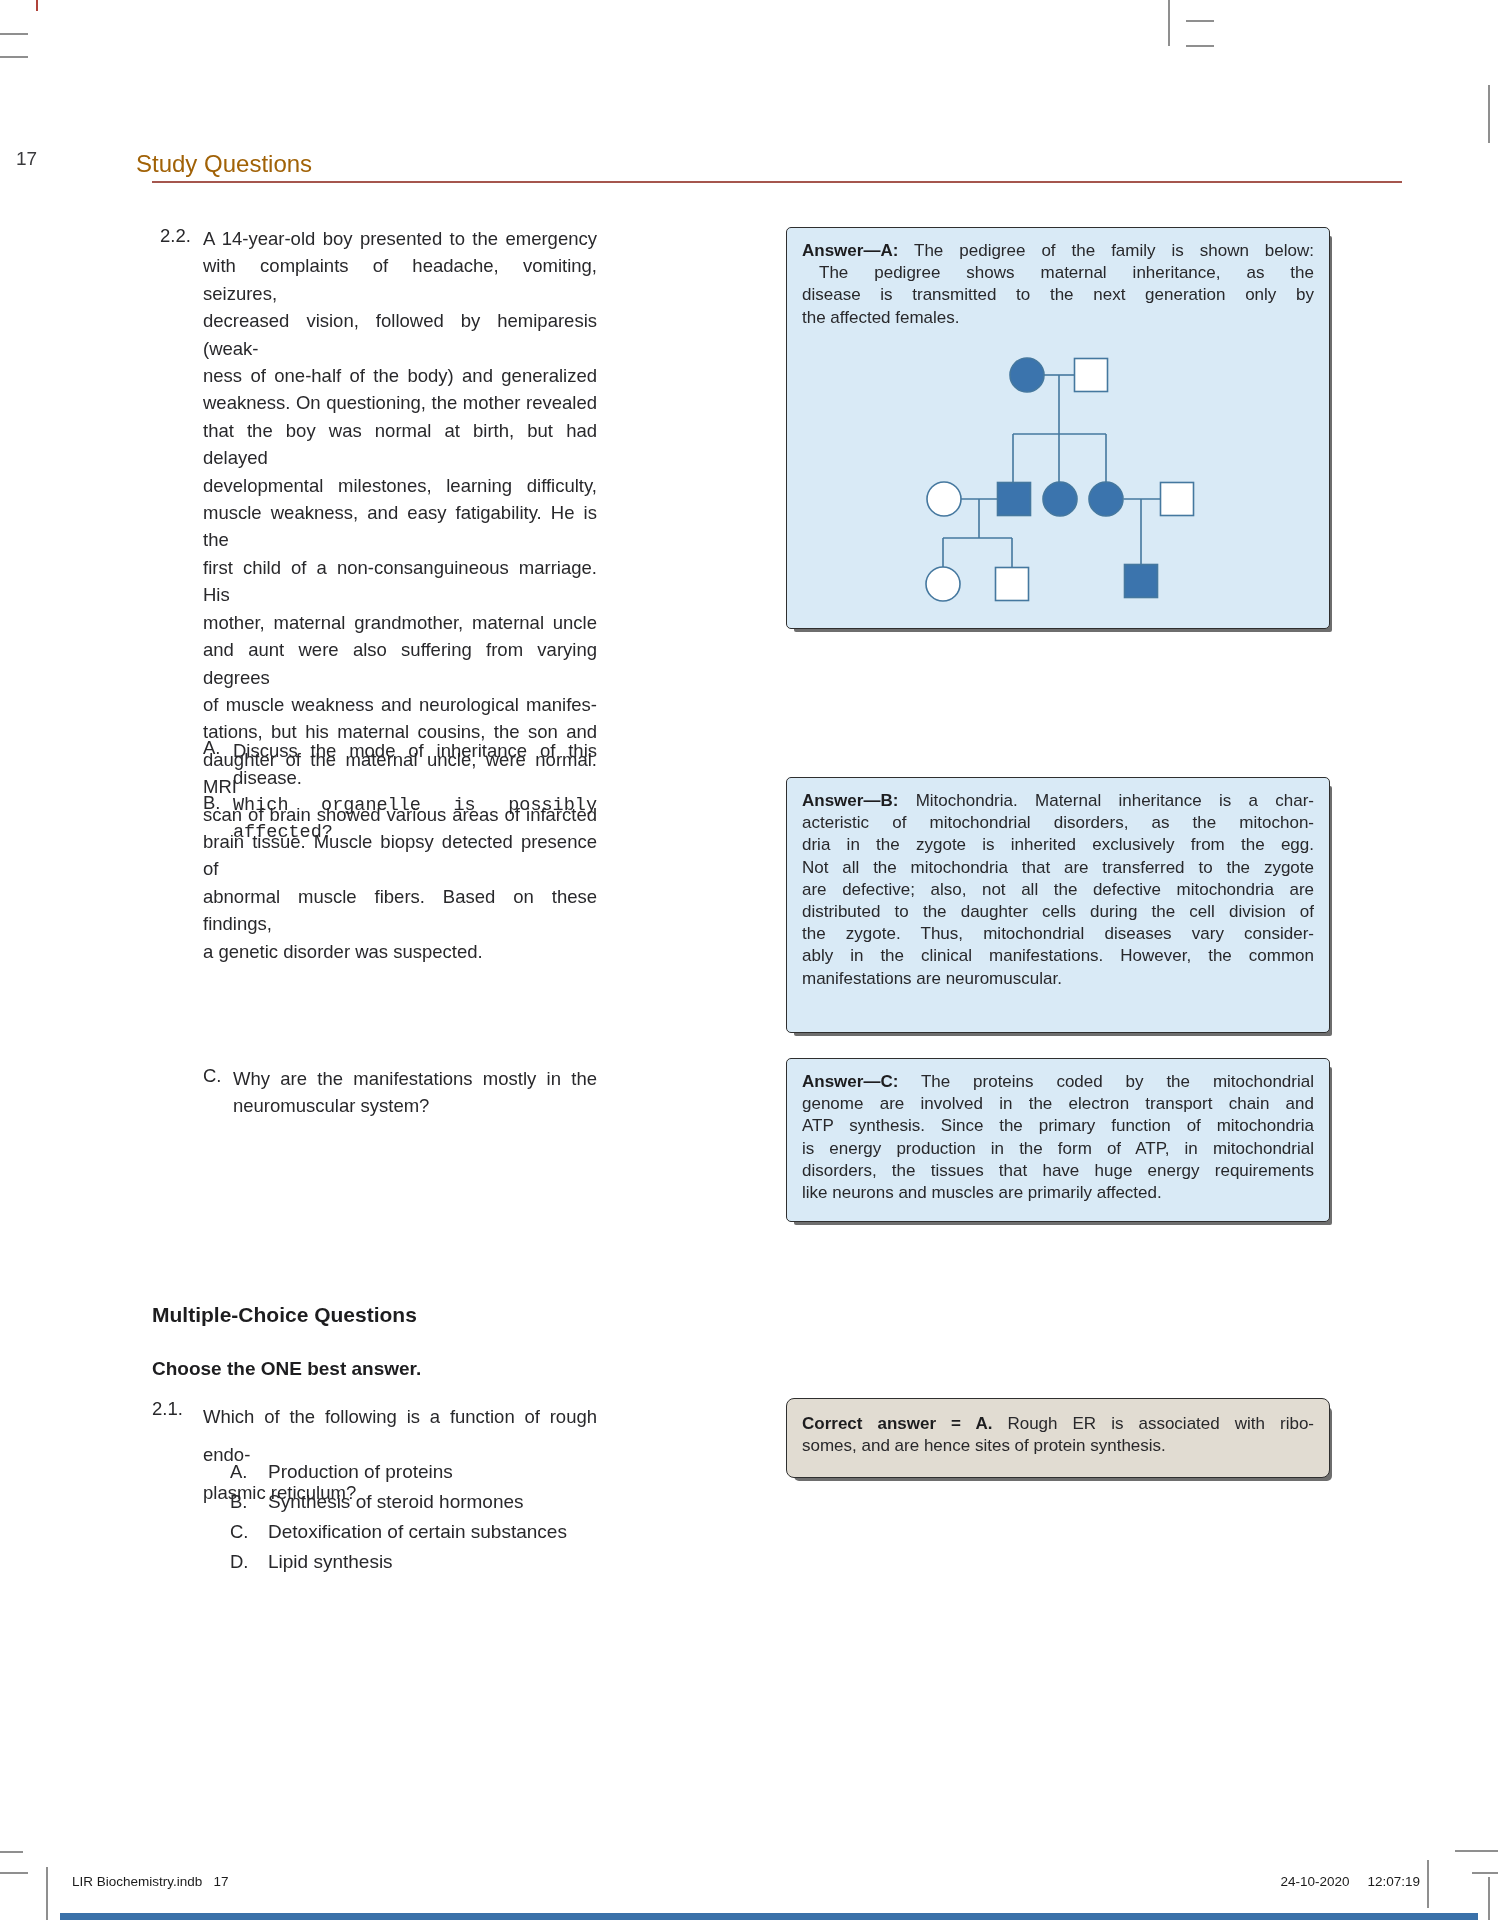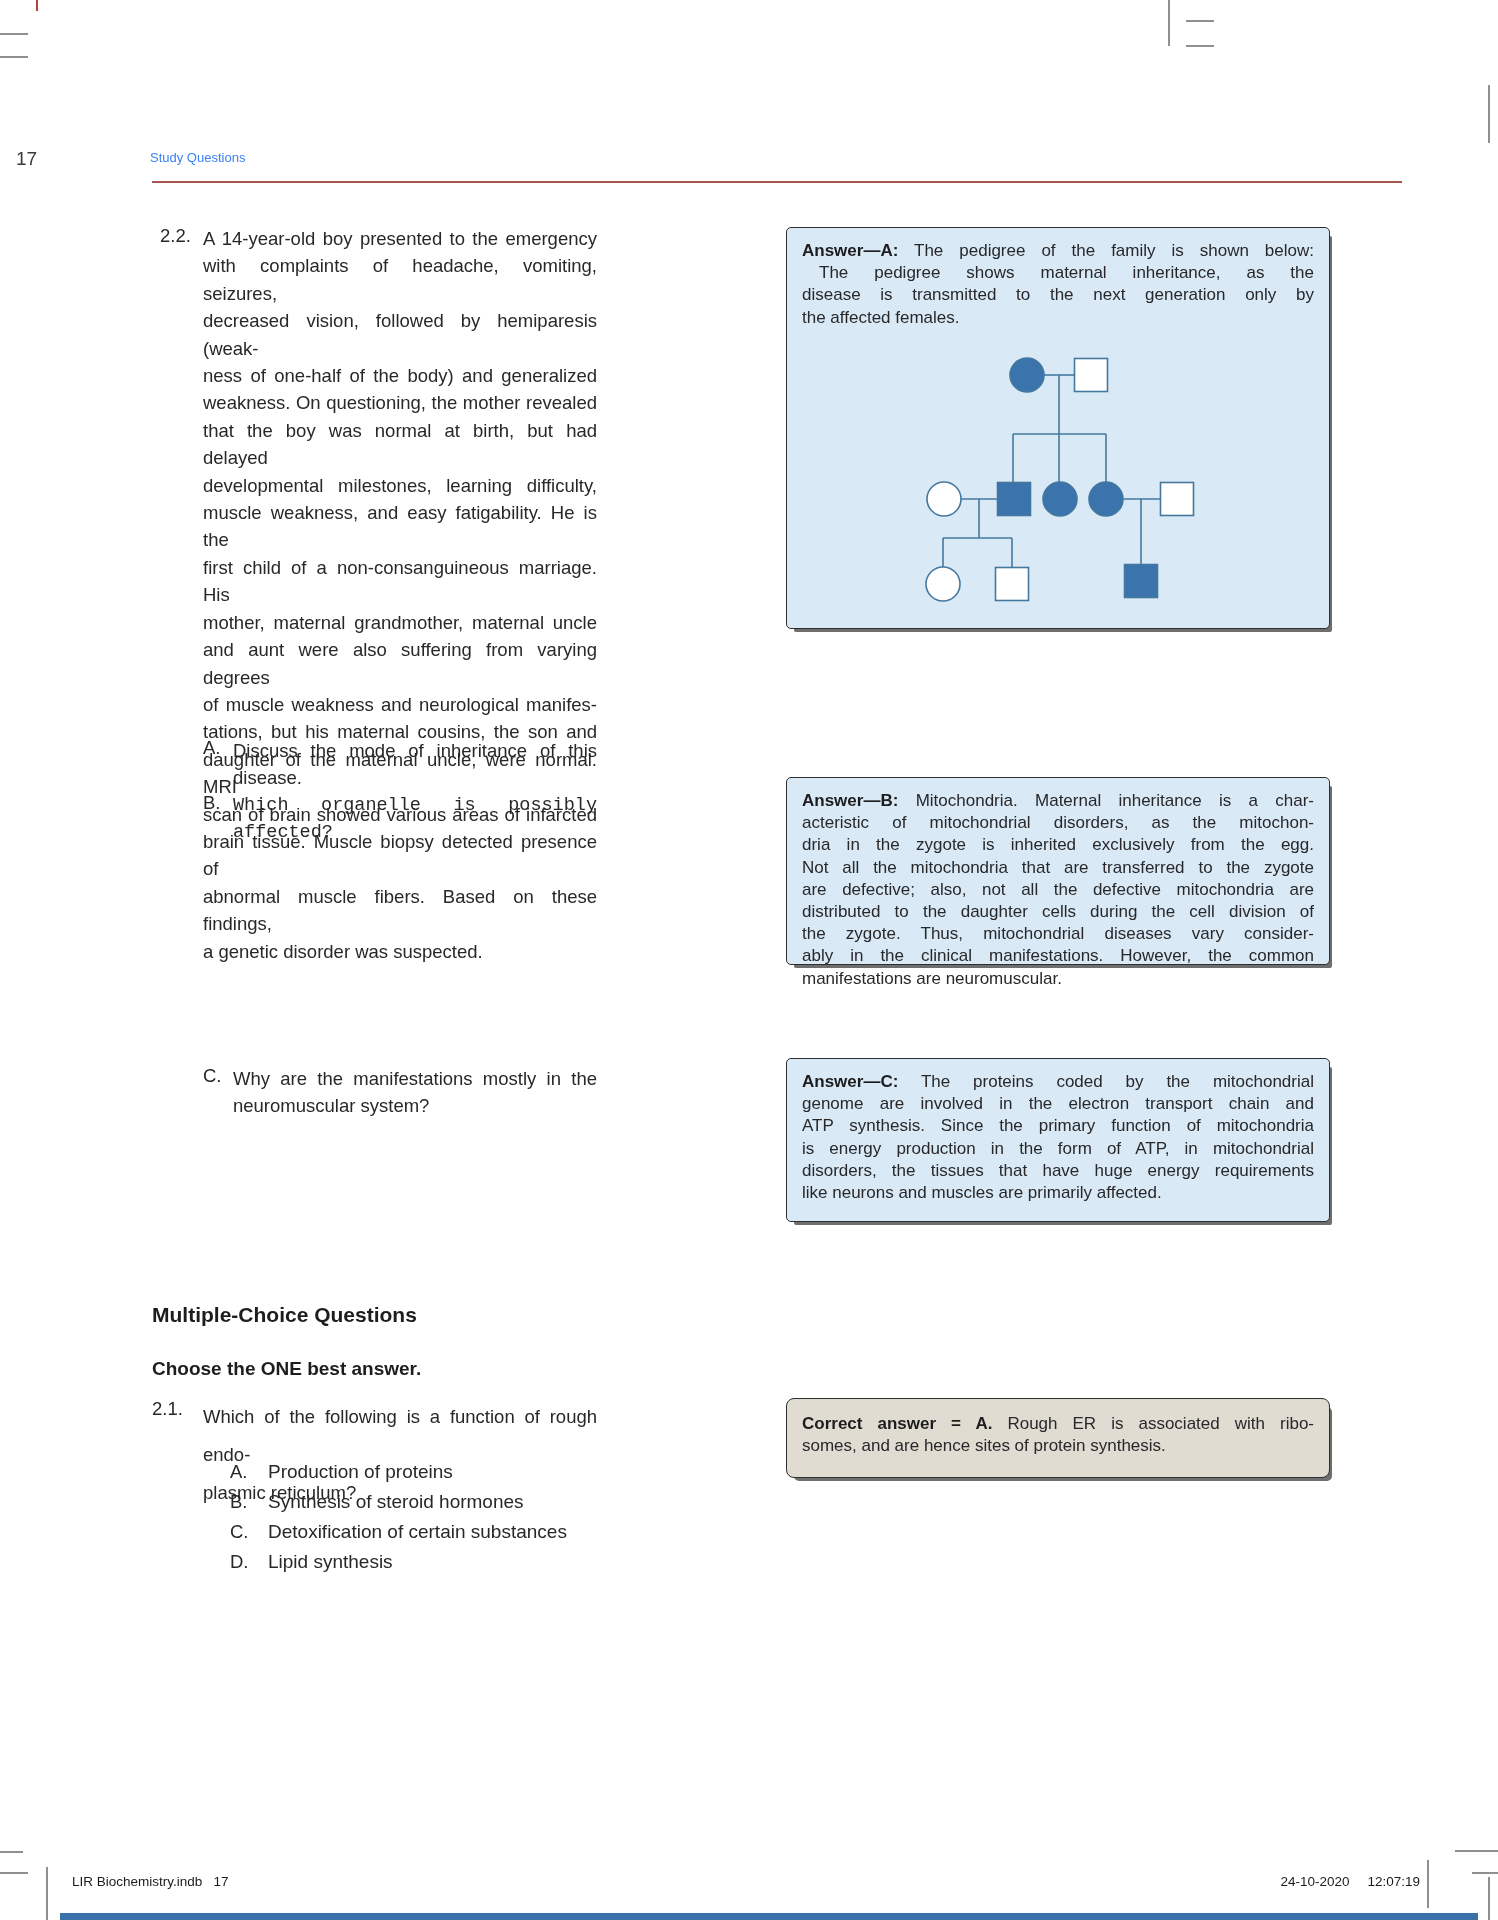--- a/index.html
+++ b/index.html
@@ -4,21 +4,21 @@
 <style>
   html,body{margin:0;padding:0;background:#ffffff;}
   .page{
     position:relative;width:1498px;height:1920px;background:#ffffff;overflow:hidden;
     font-family:"Liberation Sans","DejaVu Sans",sans-serif;color:#28282b;
   }
   .mark{position:absolute;background:#8f8f8f;}
   .mark.red{background:#b0433a;}
 
   
-  .hdr-title{position:absolute;left:150px;top:150px;font-size:13px;color:#3b82f6;}
+  .hdr-title{position:absolute;left:136px;top:150px;font-size:24px;color:#a16207;}
   .hdr-num{position:absolute;left:0;top:148px;width:1402px;text-align:left;font-size:19px;color:#3a3a3d;margin-left:16px;}
   .hdr-rule{position:absolute;left:152px;top:181px;width:1250px;height:2px;background:#a5564e;}
 
   
   .qnum{position:absolute;font-size:18.5px;}
   .qlines{position:absolute;font-size:18.5px;}
   .qlines .jline{line-height:27.4px;}
   .jline{white-space:pre-wrap;text-align:justify;text-align-last:justify;}
   .jline.last{text-align-last:left;}
   .sublabel{position:absolute;font-size:18.5px;}
@@ -143,21 +143,21 @@
           <circle cx="273" cy="271" r="17" fill="#3b74ad" stroke="#45789f" stroke-width="1.6"></circle>
           <circle cx="319" cy="271" r="17" fill="#3b74ad" stroke="#45789f" stroke-width="1.6"></circle>
           <rect x="373.5" y="254.5" width="33" height="33" fill="#ffffff" stroke="#45789f" stroke-width="1.6"></rect>
           <circle cx="156" cy="356" r="17" fill="#ffffff" stroke="#45789f" stroke-width="1.6"></circle>
           <rect x="208.5" y="339.5" width="33" height="33" fill="#ffffff" stroke="#45789f" stroke-width="1.6"></rect>
           <rect x="337.5" y="336.5" width="33" height="33" fill="#3b74ad" stroke="#45789f" stroke-width="1.6"></rect>
         </g>
     </svg>
   </div>
 
-  <div class="ansbox" style="top:777px;height:188px;padding-left:39px;">
+  <div class="ansbox" style="top:777px;height:256px;padding-left:39px;">
     <div class="txt">
         <div class="jline"><b>Answer—B:</b> Mitochondria. Maternal inheritance is a char-</div>
         <div class="jline">acteristic of mitochondrial disorders, as the mitochon-</div>
         <div class="jline">dria in the zygote is inherited exclusively from the egg.</div>
         <div class="jline">Not all the mitochondria that are transferred to the zygote</div>
         <div class="jline">are defective; also, not all the defective mitochondria are</div>
         <div class="jline">distributed to the daughter cells during the cell division of</div>
         <div class="jline">the zygote. Thus, mitochondrial diseases vary consider-</div>
         <div class="jline">ably in the clinical manifestations. However, the common</div>
         <div class="jline last">manifestations are neuromuscular.</div>

